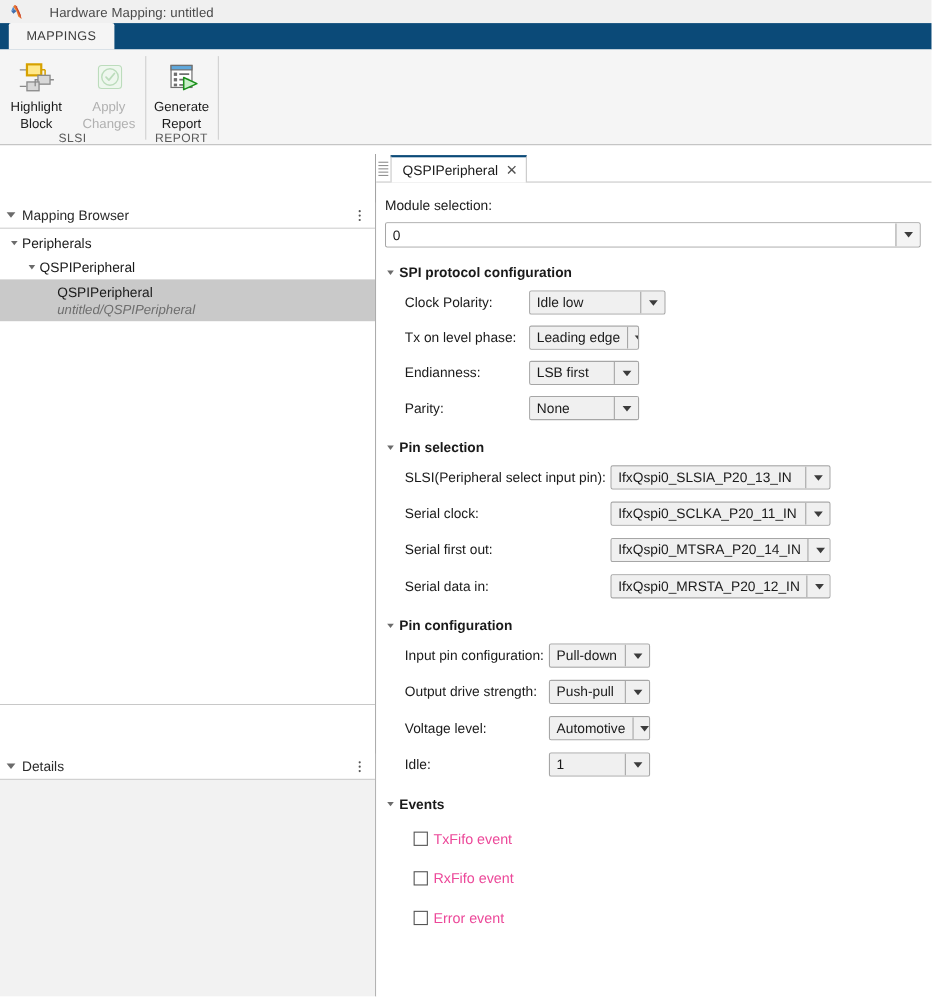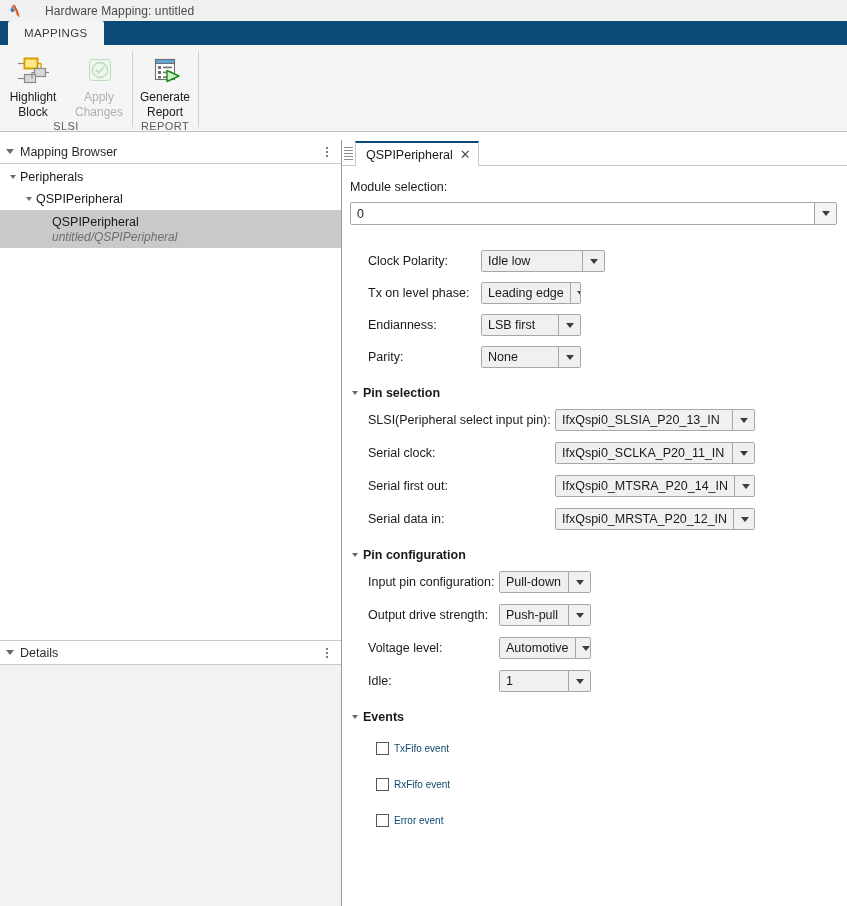--- a/index.html
+++ b/index.html
@@ -127,20 +127,21 @@
   .right-pane { flex: 1 1 auto; background: #ffffff; position: relative; }
 
   
   .panel-header {
     height: 24px;
     background: #ffffff;
     display: flex;
     align-items: center;
     padding: 0 8px 0 6px;
     border-bottom: 1px solid #c8c8c8;
+    margin-top: 44px;
   }
   .panel-header .ph-title {
     font-size: 12.5px;
     color: #2b2b2b;
     margin-left: 6px;
     flex: 1 1 auto;
   }
   .kebab {
     width: 12px; height: 14px;
     display:flex; flex-direction:column; align-items:center; justify-content:space-between;
@@ -316,21 +317,21 @@
     margin-left: 34px;
     height: 24px;
   }
   .cbox {
     width: 13px; height: 13px;
     border: 1px solid #555;
     background: #fff;
     flex: 0 0 13px;
     margin-right: 5px;
   }
-  .check-row .clabel { font-size: 10px; color:#0c4a6e; }
+  .check-row .clabel { font-size: 13px; color:#ec4899; }
 </style>
 </head>
 <body>
 
 <div id="app">
 
   <div class="titlebar">
     <svg class="matlab-logo" viewBox="0 0 16 14">
       <path d="M0.5,7.6 L4.2,6.1 L6.0,2.0 L7.4,4.6 Z" fill="#4f8bd0"></path>
       <path d="M6.0,2.0 L7.6,0.4 L11.6,6.6 L13.6,13.2 L10.6,11.0 L9.0,6.2 Z" fill="#e8762c"></path>
@@ -488,20 +489,24 @@
         <div class="form-label-top">Module selection:</div>
 
         <div class="combo wide-white module-combo">
           <span class="cval">0</span>
           <span class="cbtn">
               <span class="arw"></span>
             </span>
         </div>
 
         <div style="height:16px"></div>
+        <div class="section-head">
+          <span class="caret caret-sm"></span>
+          <span>SPI protocol configuration</span>
+        </div>
         <div style="height:8px"></div>
 
         <div class="field-row">
           <span class="flabel" style="width:113px">Clock Polarity:</span>
           <span class="combo" style="width:124px">
             <span class="cval">Idle low</span>
             <span class="cbtn">
                 <span class="arw"></span>
               </span>
           </span>

